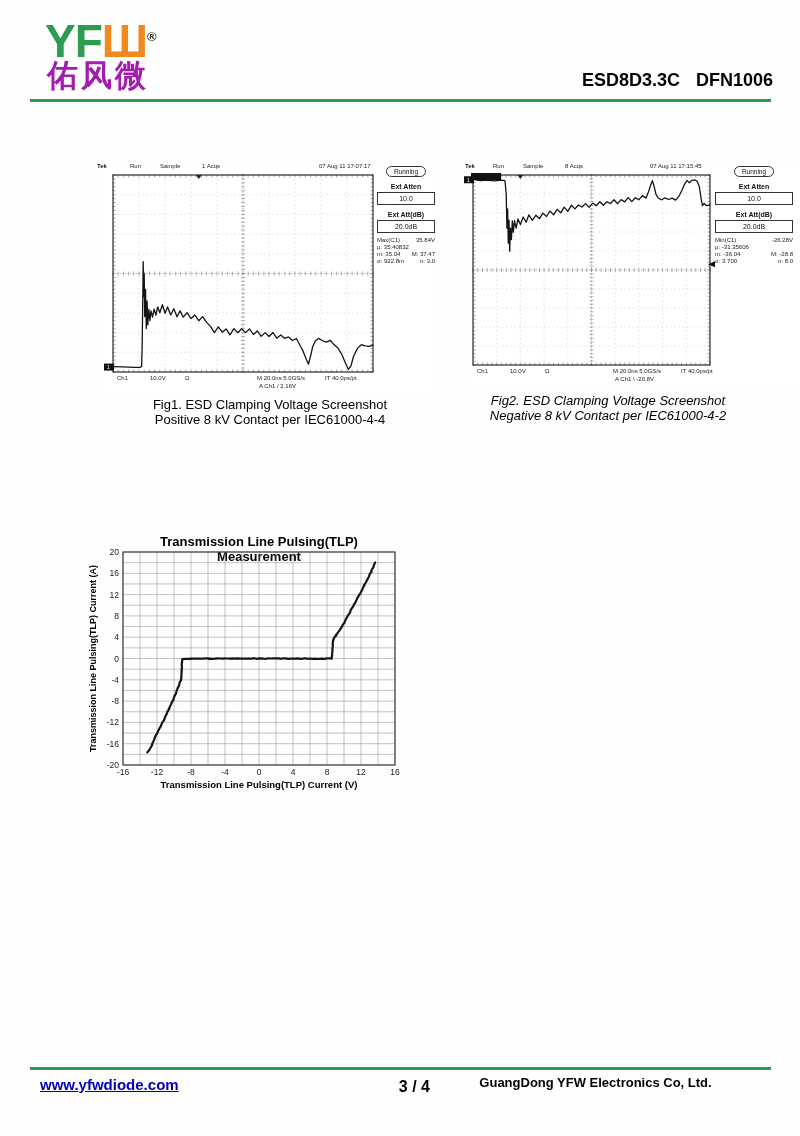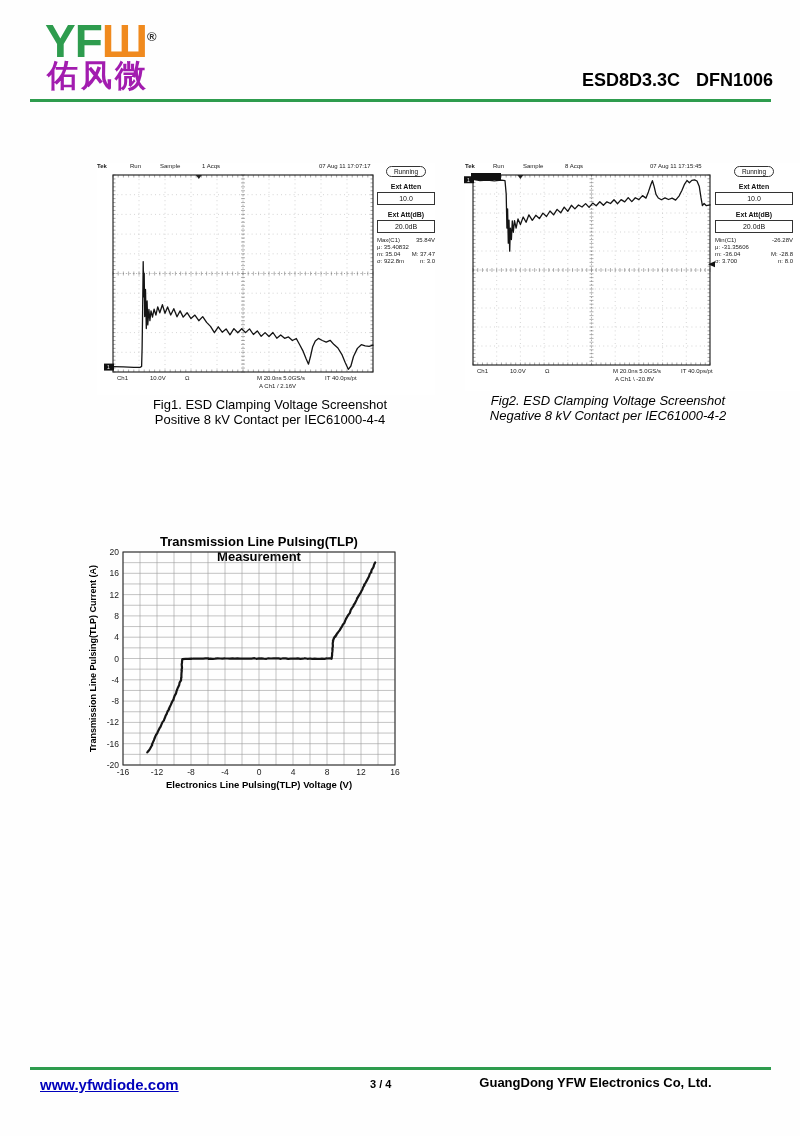--- a/index.html
+++ b/index.html
@@ -38,22 +38,22 @@
              font-weight:bold;font-size:13px;color:#000;}
   .tlp-xlabel{position:absolute;left:118px;top:779px;width:282px;text-align:center;
               font-weight:bold;font-size:9.5px;color:#000;}
   .tlp-ylabel{position:absolute;left:88px;top:552px;height:213px;width:12px;
               writing-mode:vertical-rl;transform:rotate(180deg);text-align:center;
               font-weight:bold;font-size:9px;color:#000;white-space:nowrap;}
   .tlp-svg{position:absolute;left:85px;top:545px;}
   
   .footer-link{position:absolute;left:40px;top:1076px;font-size:15px;font-weight:bold;
                color:#0000bb;text-decoration:underline;}
-  .footer-page{position:absolute;left:370px;top:1078px;width:60px;text-align:left;
-               font-size:11px;font-weight:bold;color:#000;}
+  .footer-page{position:absolute;left:370px;top:1078px;width:60px;text-align:right;
+               font-size:16px;font-weight:bold;color:#000;}
   .footer-company{position:absolute;left:420px;top:1075px;width:351px;text-align:center;
                   font-size:13px;font-weight:bold;color:#000;}
 </style>
 </head>
 <body>
 
 <div class="page">
 
   <div class="logo-main"><span class="logo-green">YF</span><span class="logo-orange">Ш</span><span class="logo-reg">®</span></div>
   <div class="logo-cn">佑风微</div>
@@ -872,20 +872,20 @@
       <text x="34" y="159.1" font-size="8.5" fill="#222" text-anchor="end" font-family="Liberation Sans, sans-serif">-8</text>
       <text x="34" y="137.8" font-size="8.5" fill="#222" text-anchor="end" font-family="Liberation Sans, sans-serif">-4</text>
       <text x="34" y="116.5" font-size="8.5" fill="#222" text-anchor="end" font-family="Liberation Sans, sans-serif">0</text>
       <text x="34" y="95.2" font-size="8.5" fill="#222" text-anchor="end" font-family="Liberation Sans, sans-serif">4</text>
       <text x="34" y="73.9" font-size="8.5" fill="#222" text-anchor="end" font-family="Liberation Sans, sans-serif">8</text>
       <text x="34" y="52.6" font-size="8.5" fill="#222" text-anchor="end" font-family="Liberation Sans, sans-serif">12</text>
       <text x="34" y="31.3" font-size="8.5" fill="#222" text-anchor="end" font-family="Liberation Sans, sans-serif">16</text>
       <text x="34" y="10" font-size="8.5" fill="#222" text-anchor="end" font-family="Liberation Sans, sans-serif">20</text>
       <path d="M62.3 207.4 L63.6 205.8 L65.0 203.8 L66.0 201.9 L67.2 200.0 L66.9 199.6 L68.0 197.1 L68.9 195.2 L69.9 192.5 L71.0 189.9 L70.8 190.4 L72.4 187.8 L73.2 185.9 L74.3 183.7 L75.6 181.7 L75.7 181.4 L76.4 179.7 L77.5 177.1 L78.8 175.6 L79.8 172.9 L79.8 173.2 L80.6 170.8 L81.7 168.9 L82.5 166.5 L84.2 164.1 L83.8 164.1 L85.0 161.6 L85.8 159.9 L87.0 157.0 L88.1 154.9 L88.4 155.1 L88.9 152.8 L89.7 150.6 L90.9 148.7 L91.4 146.9 L91.3 146.9 L92.1 144.6 L93.0 142.4 L94.2 139.9 L94.2 139.9 L94.6 137.6 L96.0 135.3 L96.0 135.7 L96.2 132.4 L96.4 132.7 L96.4 130.1 L96.5 128.0 L96.8 125.5 L96.5 125.2 L97.0 122.7 L96.7 119.5 L97.1 116.9 L97.0 116.7 L97.4 114.0 L97.2 114.2 L100.6 113.8 L103.0 113.8 L106.3 113.6 L106.0 113.8 L108.5 113.5 L111.1 113.7 L113.5 113.6 L115.8 113.5 L118.2 113.7 L120.4 113.4 L123.3 113.3 L123.3 113.8 L125.4 113.7 L127.9 113.8 L130.0 113.7 L132.6 113.3 L135.3 113.5 L137.3 113.7 L140.0 113.4 L140.2 113.5 L142.6 113.5 L144.8 113.7 L147.5 113.4 L149.8 113.7 L152.4 113.4 L154.9 113.7 L156.9 113.5 L156.8 113.7 L159.4 113.5 L162.2 113.6 L163.9 113.7 L166.6 113.6 L169.5 113.2 L171.4 113.8 L174.1 113.4 L174.0 113.6 L176.2 113.3 L178.7 113.6 L181.5 113.8 L183.4 113.3 L186.0 113.5 L188.5 113.3 L190.8 113.3 L190.8 113.4 L193.6 113.4 L196.0 113.8 L198.0 113.3 L200.8 113.3 L203.2 113.8 L205.7 113.7 L208.0 113.6 L207.9 113.7 L210.7 113.6 L212.8 113.3 L215.4 113.8 L217.9 113.7 L219.9 113.2 L222.5 113.8 L225.0 113.5 L225.1 113.7 L227.4 113.8 L229.7 113.6 L232.4 113.8 L234.9 113.8 L236.9 113.7 L239.5 113.8 L241.7 113.4 L241.8 113.5 L244.3 113.3 L246.5 113.8 L246.7 113.3 L246.9 111.1 L247.1 110.5 L247.1 108.6 L247.4 106.4 L247.6 104.1 L247.3 104.2 L247.9 101.1 L247.7 98.3 L248.2 95.9 L247.9 96.0 L249.0 93.0 L249.0 93.4 L249.7 91.7 L250.0 92.0 L251.4 90.0 L251.0 90.2 L252.9 87.5 L252.8 87.6 L254.6 85.4 L255.8 83.4 L255.5 83.7 L256.8 81.9 L257.8 79.7 L259.3 78.0 L259.3 78.1 L260.1 75.9 L261.0 73.9 L262.2 71.8 L262.2 71.8 L263.5 69.6 L264.8 68.1 L265.5 65.9 L265.5 65.5 L266.7 63.4 L268.4 61.2 L268.9 59.3 L269.2 59.5 L270.4 57.4 L271.7 54.6 L272.3 52.8 L272.5 52.9 L273.8 50.6 L275.1 48.7 L276.3 46.5 L276.3 46.3 L277.4 44.5 L278.0 42.5 L279.5 40.1 L279.1 39.9 L280.6 37.8 L281.8 35.6 L282.9 33.5 L283.0 33.3 L284.0 31.5 L284.8 28.9 L286.4 27.0 L286.1 26.8 L286.8 24.6 L288.2 22.6 L288.8 21.0 L288.8 20.6 L289.4 18.9 L290.2 17.4 " fill="none" stroke="#151515" stroke-width="2.2" stroke-linejoin="round" stroke-linecap="round"></path>
     </svg>
-  <div class="tlp-xlabel">Electronics Line Pulsing(TLP) Voltage (V)</div>
+  <div class="tlp-xlabel">Transmission Line Pulsing(TLP) Current (V)</div>
 
   <div class="rule rule-bottom"></div>
   <a class="footer-link" href="#">www.yfwdiode.com</a>
   <div class="footer-page">3 / 4</div>
   <div class="footer-company">GuangDong YFW Electronics Co, Ltd.</div>
 
 </div>
 
 </body></html>

